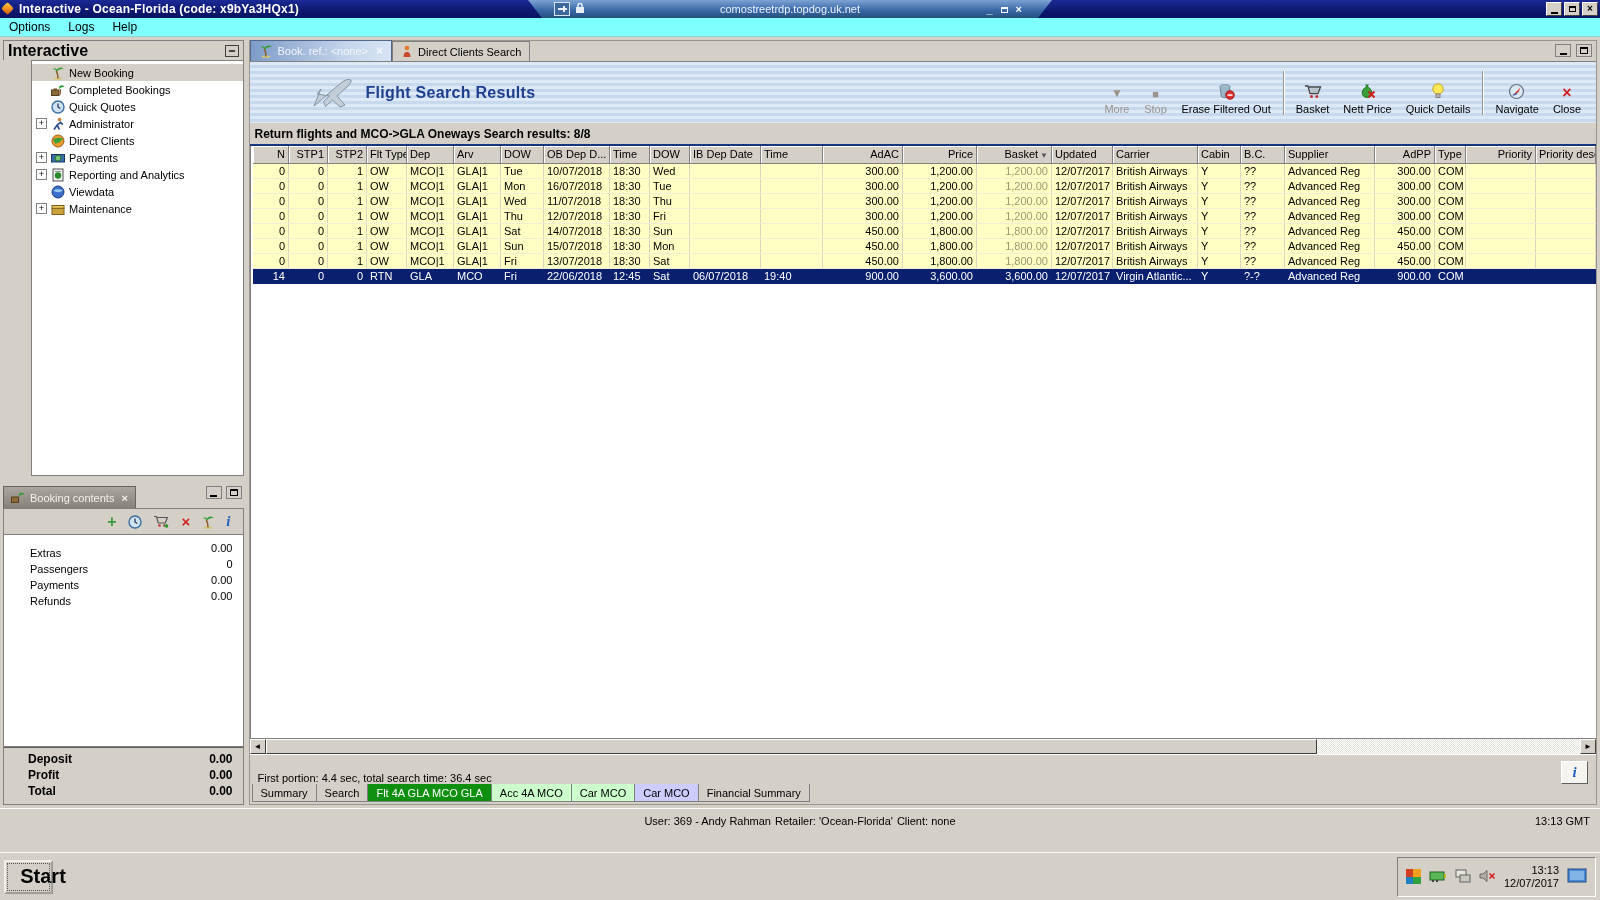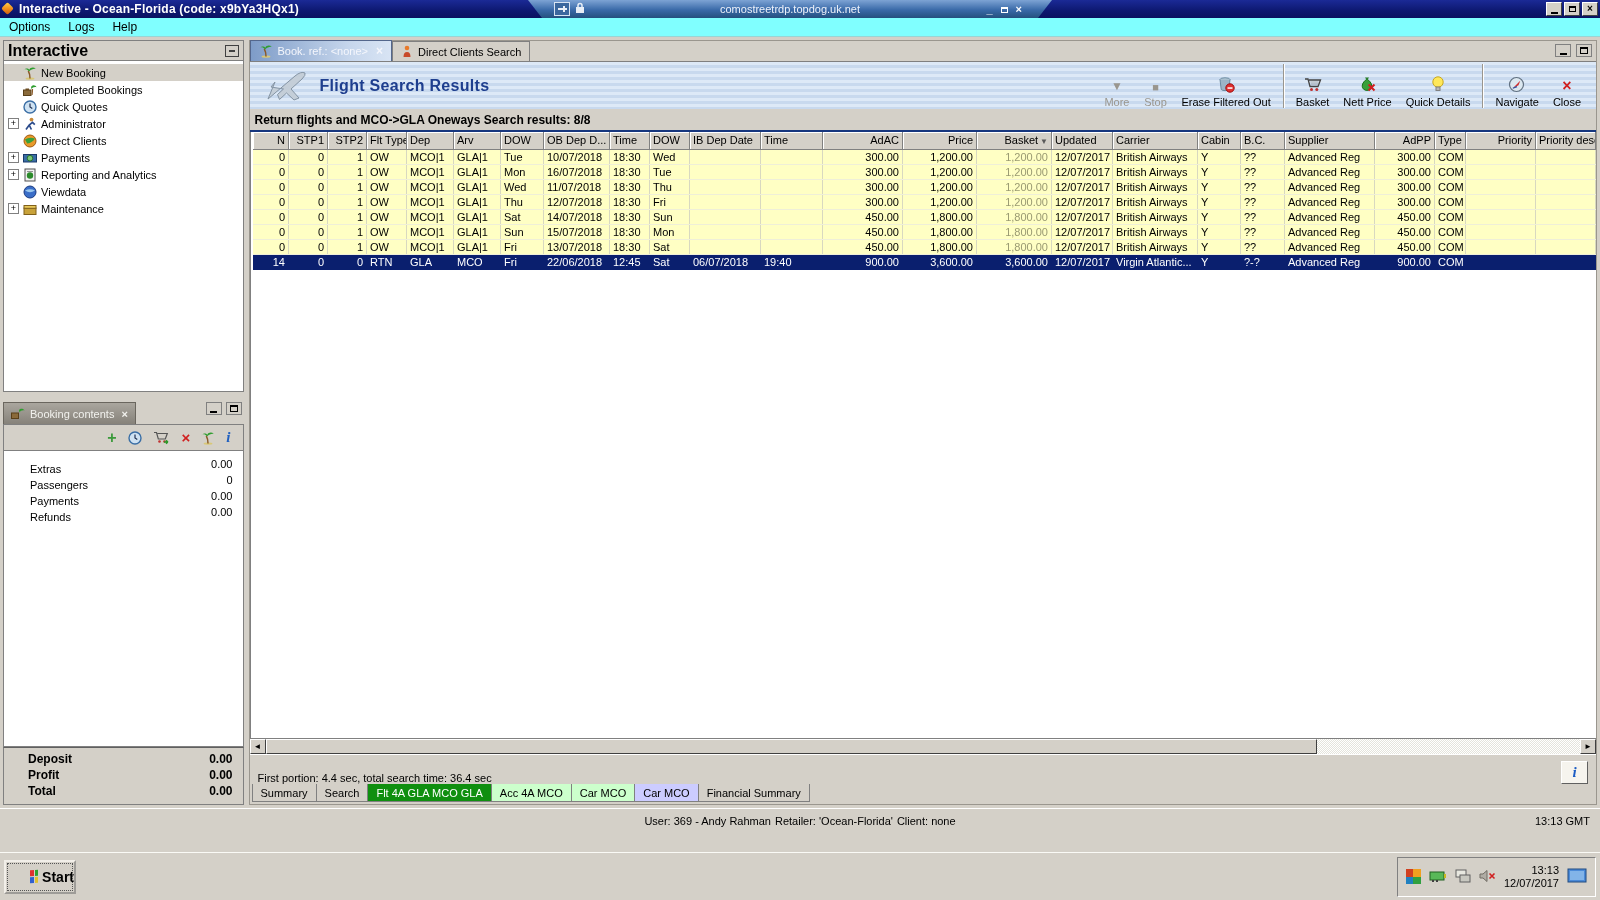--- a/index.html
+++ b/index.html
@@ -35,21 +35,21 @@
 
   
   .workspace { height:771px; display:flex; padding:3px; }
 
   .left-panel { width:280px; display:flex; flex-direction:column; }
   .panel-header { height:20px; display:flex; align-items:center; font-weight:bold; font-size:16px;
     padding:0 4px; border:1px solid #808080; border-bottom:none; background:#d4d0c8; }
   .ph-btn { margin-left:auto; width:14px; height:12px; border:1px solid #404040; background:#d4d0c8;
     display:flex; align-items:center; justify-content:center; }
   .ph-btn i { width:6px; height:2px; background:#404040; display:block; }
-  .tree-box { background:#fff; border:1px solid #808080; height:332px; overflow:hidden; padding-top:3px; }
+  .tree-box { background:#fff; border:1px solid #808080; height:416px; overflow:hidden; padding-top:3px;margin-left:28px; }
   .tree-row { height:17px; display:flex; align-items:center; padding-left:4px; }
   .tree-row.sel { background:#d4d0c8; }
   .expander { width:11px; height:11px; border:1px solid #808080; background:#fff; font-size:9px; line-height:9px;
     text-align:center; margin-right:4px; flex:none; }
   .expander.none { border:none; background:transparent; }
   .tree-label { margin-left:4px; white-space:nowrap; }
   .ic { display:inline-flex; align-items:center; justify-content:center; flex:none; }
 
   .bc-panel { margin-top:8px; flex:1; display:flex; flex-direction:column; }
   .bc-tabbar { height:24px; display:flex; align-items:flex-end; background:#d4d0c8; position:relative; }
@@ -72,22 +72,22 @@
 
   
   .main-panel { flex:1; margin-left:5px; display:flex; flex-direction:column; border:1px solid #9a968e; background:#d4d0c8; }
   .doc-tabrow { height:21px; display:flex; align-items:flex-end; background:#d4d0c8; position:relative; border-bottom:1px solid #808080; }
   .doc-tab { height:20px; display:flex; align-items:center; gap:5px; padding:0 8px; background:#d4d0c8;
     border:1px solid #808080; border-bottom:none; color:#000; }
   .doc-tab.active { height:21px; background:linear-gradient(90deg,#7e9cc8,#c6d6ec 70%,#d8e4f4); color:#f4f6fc; border-color:#54678c; }
   .doc-tab .tab-close { font-weight:bold; font-size:12px; margin-left:3px; }
   .doc-winbtns { position:absolute; right:4px; top:3px; display:flex; gap:5px; }
 
-  .content-header { height:47px; display:flex; align-items:center;
-    background:repeating-linear-gradient(180deg,#dde9f7 0 3px,#c8d9ee 3px 6px); }
+  .content-header { height:61px; display:flex; align-items:center;
+    background:repeating-linear-gradient(180deg,#dde9f7 0 3px,#c8d9ee 3px 6px);padding-left:46px; }
   .plane { margin:0 10px 0 14px; }
   .content-title { font-size:16px; font-weight:bold; color:#1e3e8e; letter-spacing:.3px; }
   .toolbar { margin-left:auto; display:flex; align-items:center; padding-right:8px; }
   .tb-btn { display:flex; flex-direction:column; align-items:center; justify-content:flex-end; gap:3px;
     padding:3px 7px; min-width:38px; height:50px; }
   .tb-btn .tb-label { white-space:nowrap; }
   .tb-btn.disabled { color:#9a968e; }
   .tb-sep { width:1px; height:44px; background:#9a968e; box-shadow:1px 0 0 #fff; margin:0 5px; }
 
   .results-caption { height:23px; display:flex; align-items:center; padding-left:5px; font-weight:bold; font-size:12px;
@@ -125,22 +125,22 @@
   .btab { height:18px; display:flex; align-items:center; padding:0 8px; border:1px solid #808080; border-top:none;
     margin-right:-1px; white-space:nowrap; }
 
   
   .app-statusbar { height:24px; background:#d4d0c8; display:flex; align-items:center; border-top:1px solid #fff; position:relative; }
   .sb-center { margin:10px auto; display:flex; gap:4px; }
   .sb-time { position:absolute; right:10px; }
   .bottom-filler { height:20px; background:#d4d0c8; }
 
   .taskbar { height:48px; background:#d4d0c8; border-top:1px solid #fafaf6; display:flex; align-items:center; padding:0 4px; gap:8px; }
-  .start-btn { width:72px; height:34px; border:2px outset #f2efe9; background:#d4d0c8; display:flex; align-items:center;
-    justify-content:center; gap:4px; font-weight:bold; font-size:14px; outline:1px dotted #555; outline-offset:-4px;padding-left:24px; }
+  .start-btn { width:49px; height:34px; border:2px outset #f2efe9; background:#d4d0c8; display:flex; align-items:center;
+    justify-content:center; gap:4px; font-weight:bold; font-size:20px; outline:1px dotted #555; outline-offset:-4px;padding-left:24px; }
   .winflag { width:15px; height:13px; display:grid; grid-template-columns:1fr 1fr; grid-template-rows:1fr 1fr; gap:1px; transform:skewY(-5deg); }
   .winflag i { display:block; }
   .winflag i:nth-child(1){background:#e03030;} .winflag i:nth-child(2){background:#30a030;}
   .winflag i:nth-child(3){background:#3060d0;} .winflag i:nth-child(4){background:#e0c030;}
   .task-btn { width:195px; height:36px; background:#fff; border:1px solid; border-color:#808080 #fff #fff #808080;
     box-shadow:inset 1px 1px 0 #404040; display:flex; align-items:center; gap:8px; padding:0 8px; font-weight:bold; font-size:13px; }
   .task-ico { width:18px; height:15px; position:relative; }
   .task-ico i { position:absolute; left:2px; top:1px; width:12px; height:12px; transform:rotate(45deg);
     background:linear-gradient(135deg,#ffd24a,#f08a1a 55%,#c85a10); border-radius:2px; display:block; }
   .tray { margin-left:auto; height:40px; border:1px solid; border-color:#808080 #fff #fff #808080;

